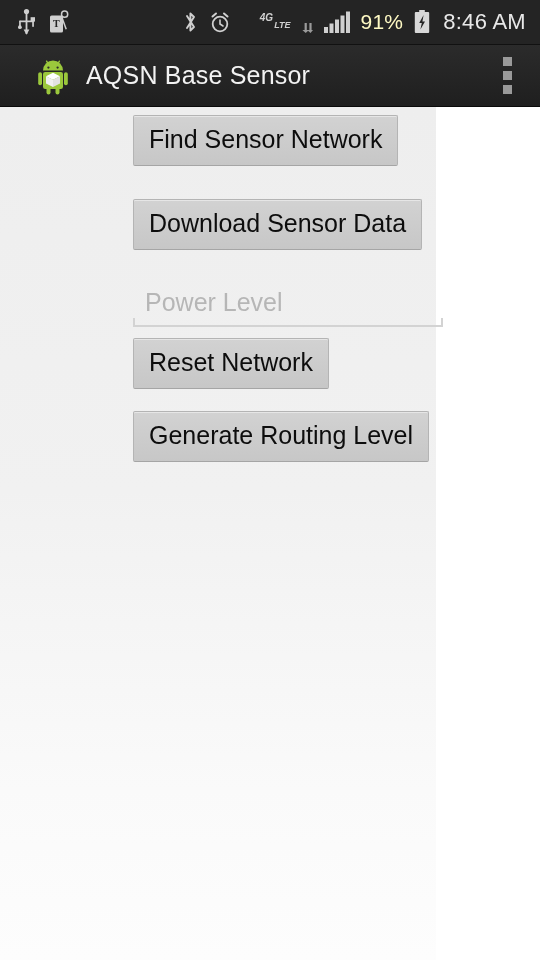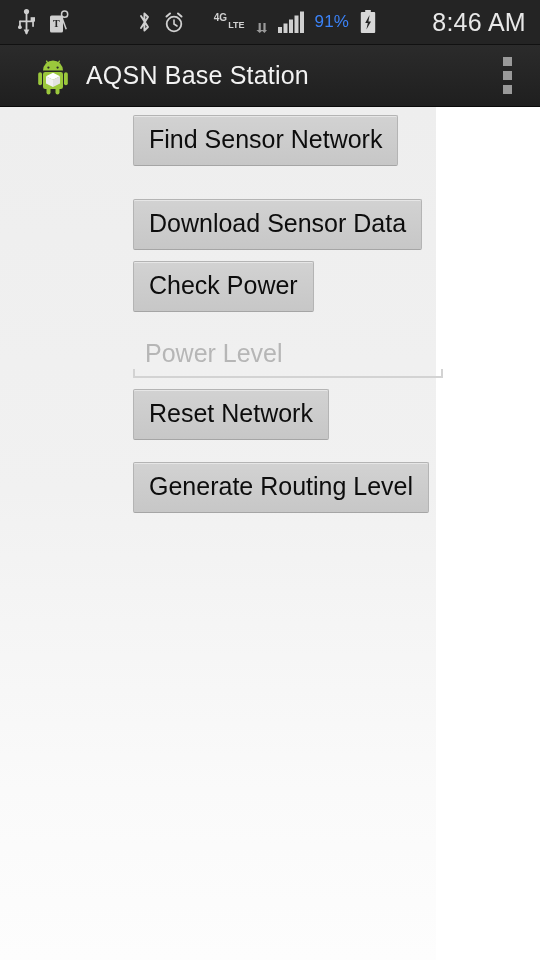--- a/index.html
+++ b/index.html
@@ -14,25 +14,25 @@
   
   .statusbar{
     position:absolute; top:0; left:0; width:540px; height:45px;
     background:#242424;
     display:flex; align-items:center;
     border-bottom:1px solid #111;
   }
   .sb-left{ display:flex; align-items:center; gap:14px; padding-left:18px; }
   .sb-right{ margin-left:auto; display:flex; align-items:center; gap:11px; padding-right:14px; }
   .sb-icon{ display:inline-flex; align-items:center; justify-content:center; }
-  .sb-text{ color:#3b82f6; font-size:17px; letter-spacing:.2px; }
-  .sb-clock{ color:#e8e8e8; font-size:25px; letter-spacing:.3px; padding-left:2px;margin-left:43px; }
+  .sb-text{ color:#fef9c3; font-size:21px; letter-spacing:.2px; }
+  .sb-clock{ color:#e8e8e8; font-size:22px; letter-spacing:.3px; padding-left:2px; }
   .lte{
     display:flex; flex-direction:column; align-items:center; justify-content:center;
-    line-height:.85; color:#d0d0d0; font-weight:bold;
+    line-height:.85; color:#d0d0d0; font-weight:bold;font-style:italic;
   }
   .lte .t1{ font-size:10px; }
   .lte .t2{ font-size:9px;padding-left:32px; }
 
   
   .actionbar{
     position:absolute; top:45px; left:0; width:540px; height:62px;
     background:linear-gradient(#2b2b2b,#1f1f1f);
     display:flex; align-items:center;
     border-bottom:1px solid #0a0a0a;
@@ -199,21 +199,21 @@
         <circle cx="14.4" cy="10.6" r="1.15" fill="#2b2b2b"></circle>
         <circle cx="23.6" cy="10.6" r="1.15" fill="#2b2b2b"></circle>
 
         <g>
           <polygon points="19,15.8 26,19.3 19,22.8 12,19.3" fill="#ffffff"></polygon>
           <polygon points="12,19.3 19,22.8 19,30 12,26.5" fill="#f0f0f0"></polygon>
           <polygon points="26,19.3 19,22.8 19,30 26,26.5" fill="#e2e2e2"></polygon>
         </g>
       </svg>
     </span>
-    <span class="ab-title">AQSN Base Station</span>
+    <span class="ab-title">AQSN Base Sensor</span>
     <span class="overflow">
       <span></span>
       <span></span>
       <span></span>
     </span>
   </div>
 
   <div class="content">
 
     <div class="row">
@@ -224,23 +224,20 @@
 
 
     <div class="gap-b"></div>
 
     <div class="row">
       <button class="btn">Download Sensor Data</button>
     </div>
 
     <div class="gap-b"></div>
 
-    <div class="row">
-      <button class="btn">Check Power</button>
-    </div>
 
     <div class="gap-a"></div>
 
     <div class="row">
       <div class="field">
         <div class="hint">Power Level</div>
         <div class="underline">
           <span class="tick-l"></span>
           <span class="bar"></span>
           <span class="tick-r"></span>

